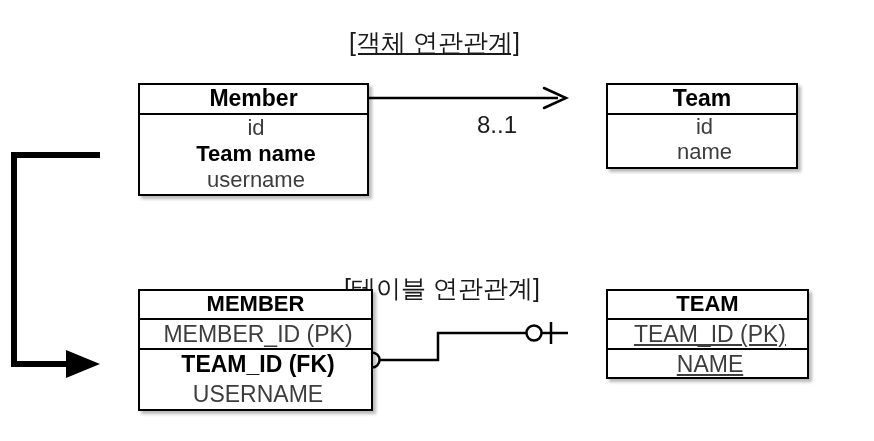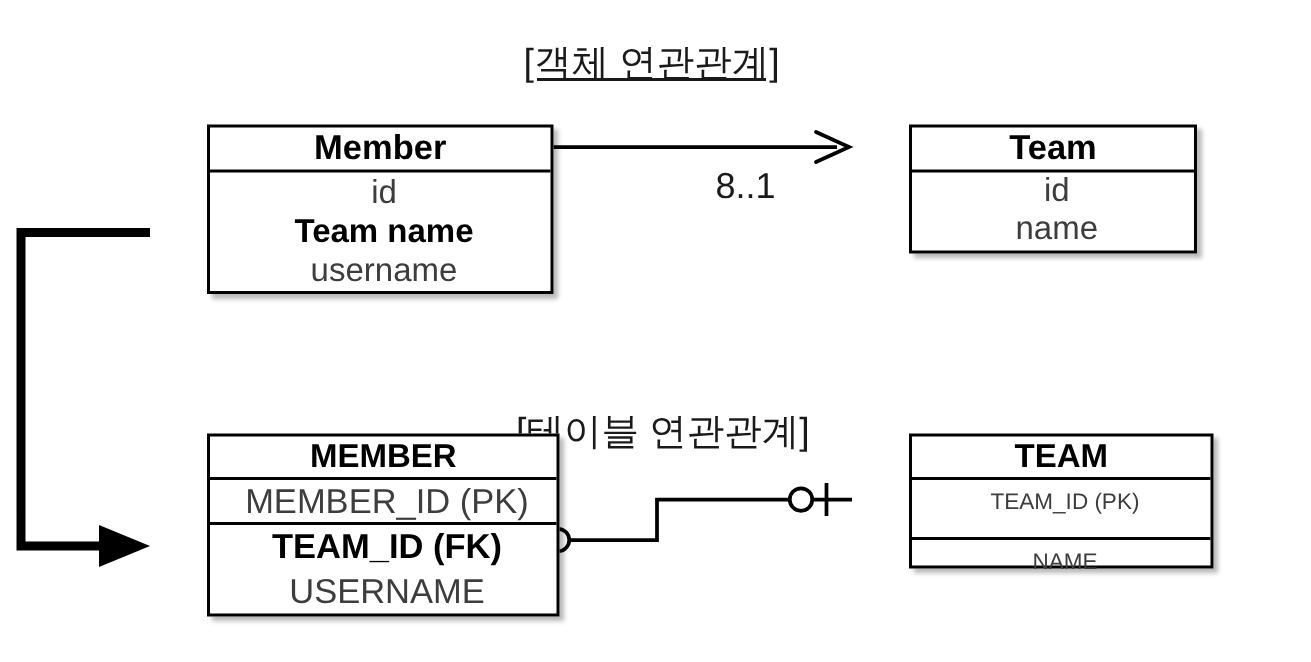--- a/index.html
+++ b/index.html
@@ -98,21 +98,21 @@
   #box-team-class .ent-title { height: 30px; line-height: 27px; font-size: 23px; }
   #box-team-class .ent-attr  { height: 25px; line-height: 24px; font-size: 22px; }
 
   
   #box-member-table { left: 100px; top: 289px; width: 235px; height: 122px; }
   #box-member-table .ent-title { height: 29px; line-height: 26px; font-size: 22px; }
   #box-member-table .ent-attr  { height: 30px; line-height: 29px; font-size: 23px; }
 
   #box-team-table { left: 568px; top: 289px; width: 203px; height: 90px; }
   #box-team-table .ent-title { height: 29px; line-height: 26px; font-size: 22px; }
-  #box-team-table .ent-attr  { height: 40px; line-height: 29px; font-size: 15px; }
+  #box-team-table .ent-attr  { height: 30px; line-height: 29px; font-size: 23px; text-decoration: underline; }
 </style>
 </head>
 <body>
 
 <div id="canvas">
 
   <svg class="layer" viewBox="0 0 874 441" xmlns="http://www.w3.org/2000/svg">
 
     <g>
       <line x1="331" y1="98" x2="558" y2="98" stroke="#000000" stroke-width="2.5"></line>

